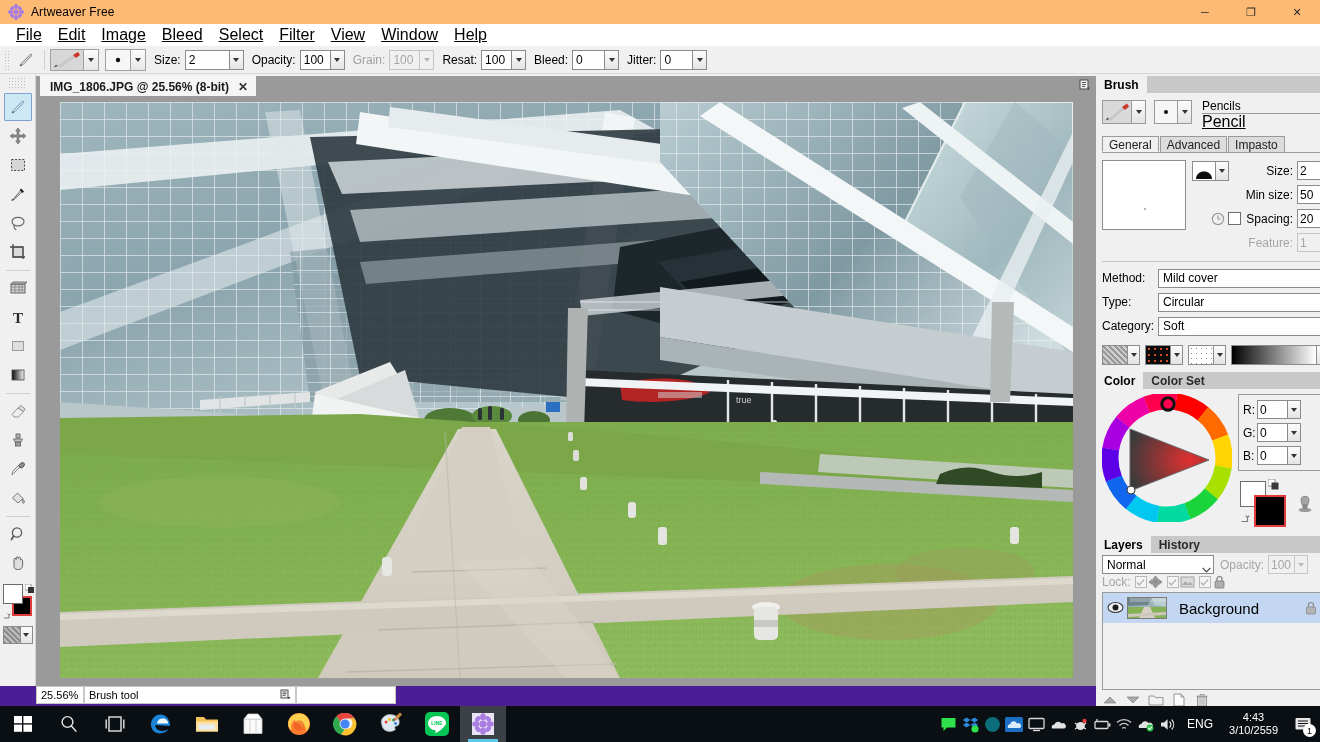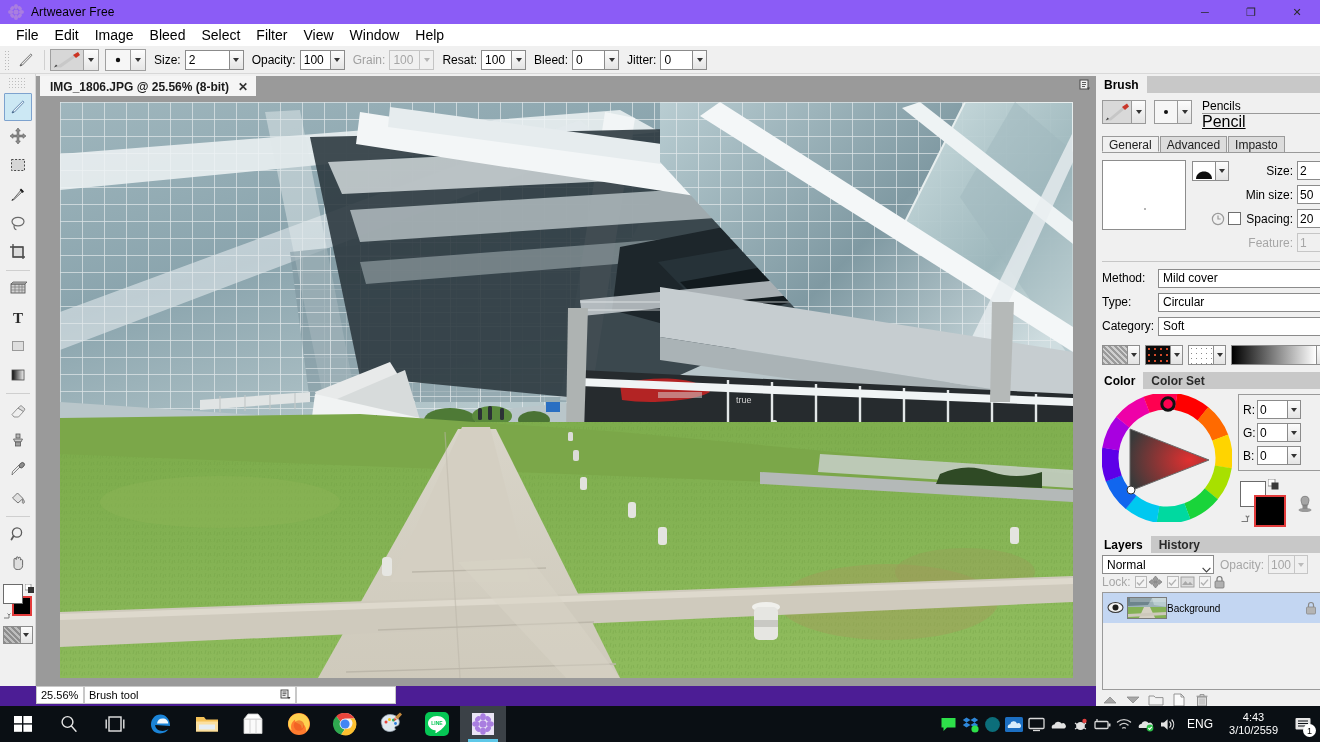--- a/index.html
+++ b/index.html
@@ -10,35 +10,35 @@
     background: #f0f0f0;
     overflow: hidden;
     color: #000;
     -webkit-font-smoothing: antialiased;
   }
   .app { position: relative; width: 1320px; height: 742px; background: #f0f0f0; }
 
   
   .titlebar {
     position: absolute; left:0; top:0; width:1320px; height:24px;
-    background:#8b5cf6; display:flex; align-items:center;
+    background:#fdba74; display:flex; align-items:center;
   }
   .title-ico { width:16px; height:16px; margin-left:8px; margin-right:7px; position:relative; }
   .title-ico svg { display:block; }
   .title-text { font-size:12px; color:#000; letter-spacing:0.1px; }
   .win-btns { position:absolute; right:0; top:0; height:24px; display:flex; }
   .win-btn { width:46px; height:24px; display:flex; align-items:center; justify-content:center;
              font-size:11px; color:#2b2b2b; }
 
   
   .menubar {
     position:absolute; left:0; top:24px; width:1320px; height:22px;
     background:#ffffff; display:flex; align-items:center; padding-left:8px;
   }
-  .menu-item { padding:3px 8px; font-size:14px; color:#000; line-height:14px; }
+  .menu-item { padding:3px 8px; font-size:16px; color:#000; line-height:14px;text-decoration:underline; }
 
   
   .optionbar {
     position:absolute; left:0; top:46px; width:1320px; height:28px;
     background:#f0f0f0; border-bottom:1px solid #d8d8d8;
     display:flex; align-items:center; padding-left:2px;
   }
   .grip { width:6px; height:20px; margin:0 3px 0 2px;
     background-image: radial-gradient(#b9b9b9 40%, transparent 41%);
     background-size:3px 3px; }
@@ -221,21 +221,21 @@
   .lyr-op { margin-left:6px;font-size:12px;color:#a6a6a6; }
   .lockrow { display:flex;align-items:center;height:18px;padding:1px 6px 3px 6px; }
   .lockrow .lk { font-size:12px;color:#a6a6a6;margin-right:4px; }
   .lockchk { width:12px;height:12px;border:1px solid #b9b9b9;background:#f4f4f4;margin-right:1px;
              display:flex;align-items:center;justify-content:center; }
   .lockico { width:15px;height:14px;margin-right:4px; }
   .lyr-list { margin:0 6px; border:1px solid #9a9a9a; background:#f0f0f0; height:98px; position:relative; display:flex; }
   .lyr-items { flex:1; }
   .lyr-item { display:flex;align-items:center;height:30px;background:#c3d6f2;padding:0 4px; }
   .lyr-thumb { width:40px;height:22px;border:1px solid #7a7a7a;margin-left:20px;overflow:hidden; }
-  .lyr-name { flex:1;font-size:10px;padding-left:0; }
+  .lyr-name { flex:1;font-size:15px;padding-left:12px; }
   .lyr-eye { position:absolute;left:4px;top:8px;width:17px;height:13px; }
   .lyr-scroll { width:14px;background:#f0f0f0;border-left:1px solid #c2c2c2;
      display:flex;flex-direction:column;justify-content:space-between;align-items:center;padding:2px 0; }
   .lyr-btns { display:flex;align-items:center;height:20px;padding:2px 6px; gap:7px; }
   .lyr-btn { width:16px;height:15px;display:flex;align-items:center;justify-content:center; }
 
   
   .taskbar { position:absolute; left:0; top:706px; width:1320px; height:36px; background:#0a0f14; }
   .tb-left { position:absolute; left:0; top:0; height:36px; display:flex; align-items:center; }
   .tb-btn { width:46px;height:36px;display:flex;align-items:center;justify-content:center; }

